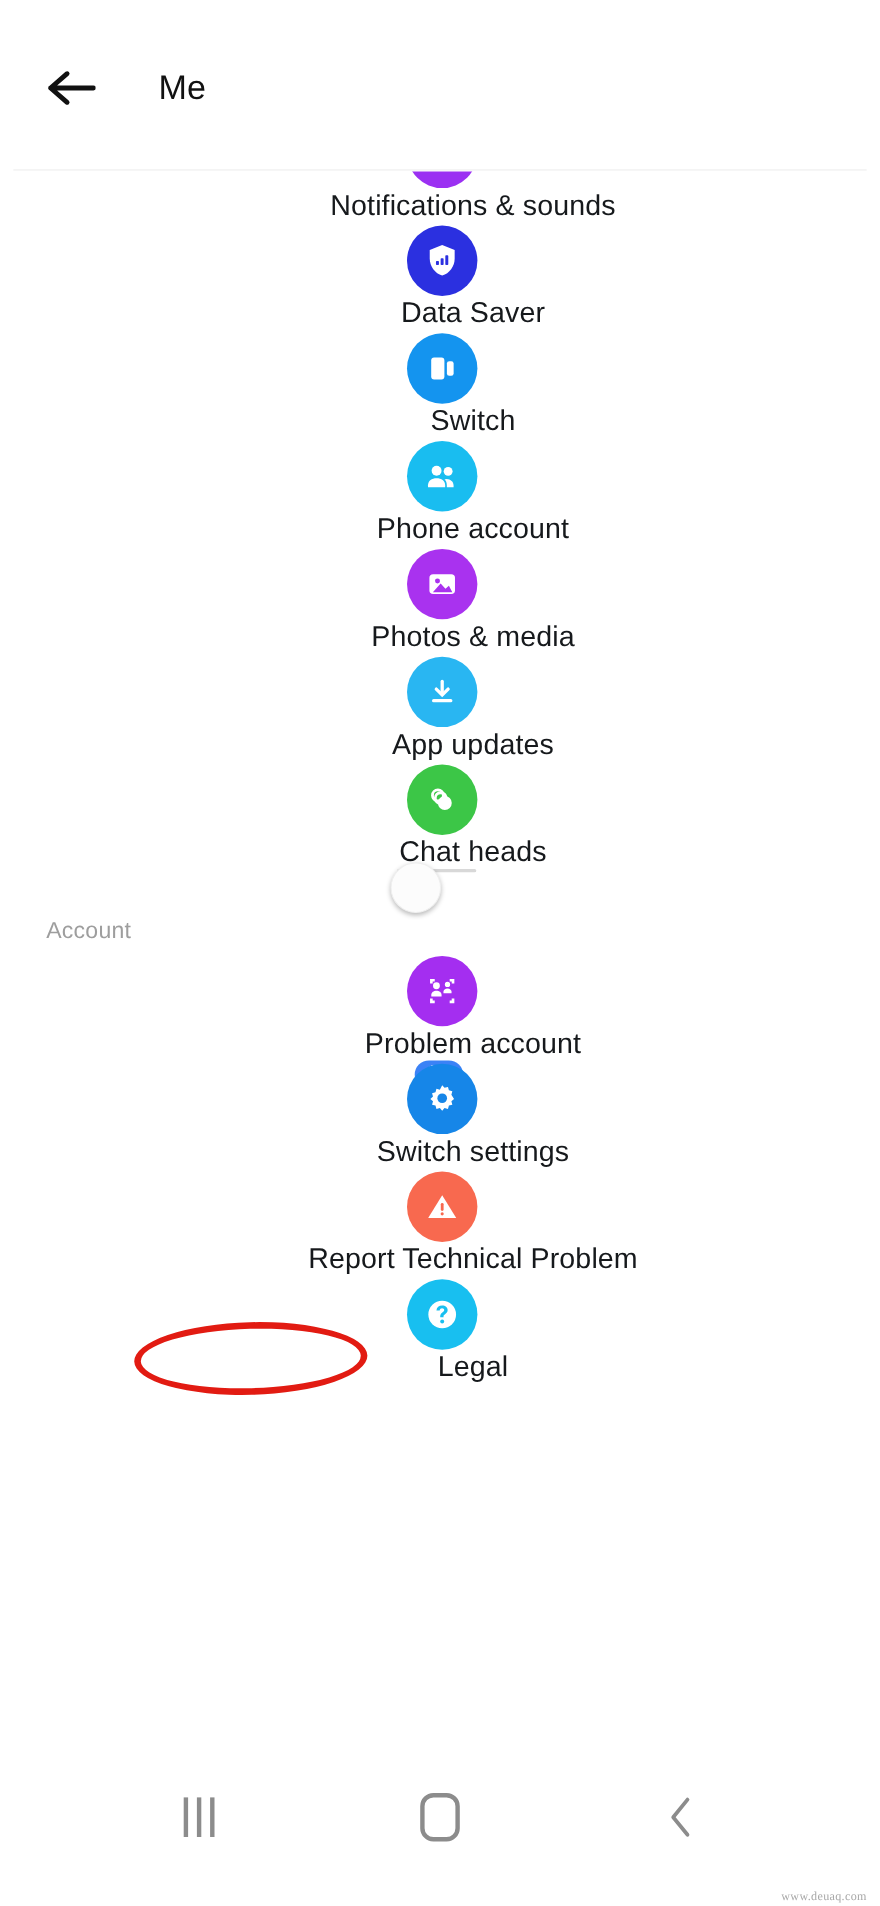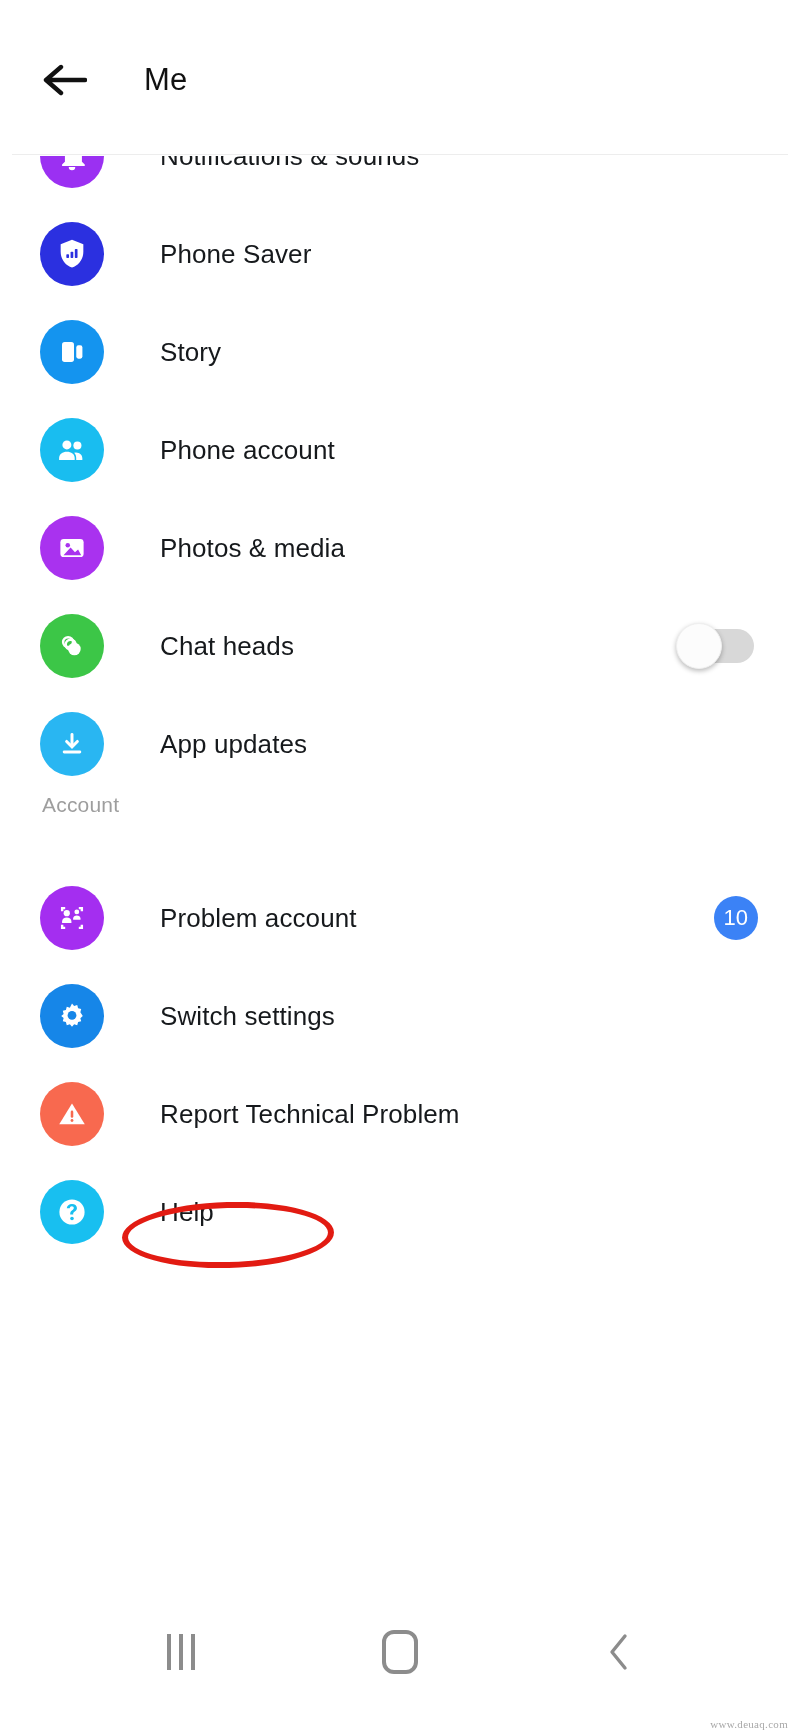--- a/index.html
+++ b/index.html
@@ -68,20 +68,21 @@
     position: relative;
     margin-top: -49px; 
   }
   .row {
     position: relative;
     height: 98px;
     display: flex;
     align-items: center;
     padding: 0 24px 0 28px;
     box-sizing: border-box;
+    flex-direction: column;
   }
   .icon-circle {
     width: 64px;
     height: 64px;
     border-radius: 50%;
     flex: 0 0 64px;
     display: flex;
     align-items: center;
     justify-content: center;
     position: relative;
@@ -91,20 +92,21 @@
     color: #16191c;
     margin-left: 56px;
     white-space: nowrap;
     letter-spacing: .1px;
   }
   .spacer { flex: 1 1 auto; }
   
   .section-head {
     height: 76px;
     display: flex;
+    align-items: flex-end;
     padding: 0 0 10px 30px;
     box-sizing: border-box;
   }
   .section-head span {
     font-size: 21px;
     color: #9e9e9e;
     letter-spacing: .2px;
   }
   
   .badge {
@@ -235,31 +237,31 @@
         <div class="icon-circle" style="background:#2b30e0">
           <svg width="34" height="34" viewBox="0 0 24 24">
               <path fill="#fff" d="M12 2 4 5.2v5.4c0 5 3.4 9.7 8 10.9 4.6-1.2 8-5.9 8-10.9V5.2L12 2z"></path>
               <g fill="#2b30e0">
                 <rect x="8" y="12.2" width="1.9" height="2.6" rx=".5"></rect>
                 <rect x="11" y="10.4" width="1.9" height="4.4" rx=".5"></rect>
                 <rect x="14" y="8.5" width="1.9" height="6.3" rx=".5"></rect>
               </g>
             </svg>
         </div>
-        <div class="row-label">Phone Saver</div>
+        <div class="row-label">Data Saver</div>
       </div>
 
       <div class="row">
         <div class="icon-circle" style="background:#1494ef">
           <svg width="32" height="32" viewBox="0 0 24 24">
               <rect x="4.5" y="4.5" width="9" height="15" rx="2" fill="#fff"></rect>
               <rect x="15.2" y="7" width="4.6" height="10" rx="1.6" fill="#fff"></rect>
             </svg>
         </div>
-        <div class="row-label">Story</div>
+        <div class="row-label">Switch</div>
       </div>
 
 
       <div class="row">
         <div class="icon-circle" style="background:#19bdf0">
           <svg width="36" height="36" viewBox="0 0 24 24">
               <g fill="#fff">
                 <circle cx="8.6" cy="8.6" r="3"></circle>
                 <circle cx="15.6" cy="9" r="2.7"></circle>
                 <path d="M3.4 17.4c0-2.6 2.3-4.2 5.2-4.2s5.2 1.6 5.2 4.2v1.3H3.4z"></path>
@@ -275,47 +277,47 @@
           <svg width="34" height="34" viewBox="0 0 24 24">
               <rect x="3.8" y="5.6" width="16.4" height="12.8" rx="2.4" fill="#fff"></rect>
               <circle cx="9" cy="10" r="1.6" fill="#a932ef"></circle>
               <path d="M6 17.2 11 11.6l3.1 3.4 2.2-2 2.2 4.2z" fill="#a932ef"></path>
             </svg>
         </div>
         <div class="row-label">Photos &amp; media</div>
       </div>
 
       <div class="row">
+        <div class="icon-circle" style="background:#29b6f2">
+          <svg width="34" height="34" viewBox="0 0 24 24">
+              <g stroke="#fff" stroke-width="2.1" stroke-linecap="round" fill="none">
+                <path d="M12 5.3v8.1"></path>
+                <path d="M8.2 10.2 12 14l3.8-3.8"></path>
+                <path d="M6.5 17.6h11"></path>
+              </g>
+            </svg>
+        </div>
+        <div class="row-label">App updates</div>
+      </div>
+
+      <div class="row">
         <div class="icon-circle" style="background:#3cc647">
           <svg width="36" height="36" viewBox="0 0 24 24">
               <g fill="none" stroke="#fff" stroke-width="1.7">
                 <circle cx="9.4" cy="9.4" r="3.3"></circle>
                 <circle cx="11.1" cy="11.1" r="3.3"></circle>
               </g>
               <circle cx="13.6" cy="14" r="4.2" fill="#fff"></circle>
             </svg>
         </div>
         <div class="row-label">Chat heads</div>
         <div class="spacer"></div>
         <div class="toggle">
           <div class="knob"></div>
         </div>
-      </div>
-
-      <div class="row">
-        <div class="icon-circle" style="background:#29b6f2">
-          <svg width="34" height="34" viewBox="0 0 24 24">
-              <g stroke="#fff" stroke-width="2.1" stroke-linecap="round" fill="none">
-                <path d="M12 5.3v8.1"></path>
-                <path d="M8.2 10.2 12 14l3.8-3.8"></path>
-                <path d="M6.5 17.6h11"></path>
-              </g>
-            </svg>
-        </div>
-        <div class="row-label">App updates</div>
       </div>
 
       <div class="section-head">
         <span>Account</span>
       </div>
 
       <div class="row">
         <div class="icon-circle" style="background:#a42ef0">
           <svg width="34" height="34" viewBox="0 0 24 24">
               <g fill="#fff">
@@ -356,21 +358,21 @@
       </div>
 
       <div class="row">
         <div class="icon-circle" style="background:#18bff0">
           <svg width="36" height="36" viewBox="0 0 24 24">
               <circle cx="12" cy="12" r="8.4" fill="#fff"></circle>
               <path d="M12 6.6c-2 0-3.3 1.2-3.5 2.9h2c.1-.8.6-1.3 1.4-1.3.8 0 1.3.5 1.3 1.1 0 .6-.3.9-1.1 1.5-.9.7-1.3 1.3-1.3 2.3v.5h2v-.4c0-.6.2-.9 1.1-1.5.9-.7 1.4-1.3 1.4-2.4 0-1.6-1.4-2.7-3.3-2.7z" fill="#18bff0"></path>
               <circle cx="12" cy="16.3" r="1.2" fill="#18bff0"></circle>
             </svg>
         </div>
-        <div class="row-label">Help</div>
+        <div class="row-label">Legal</div>
       </div>
 
 
     </div>
   </div>
 
   <div class="annot-ellipse"></div>
 
   <div class="navbar">
     <div class="nav-btn">

